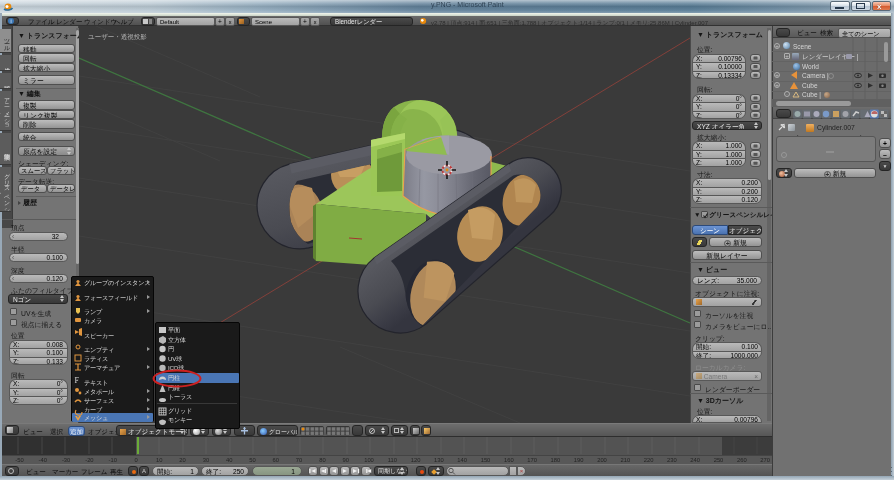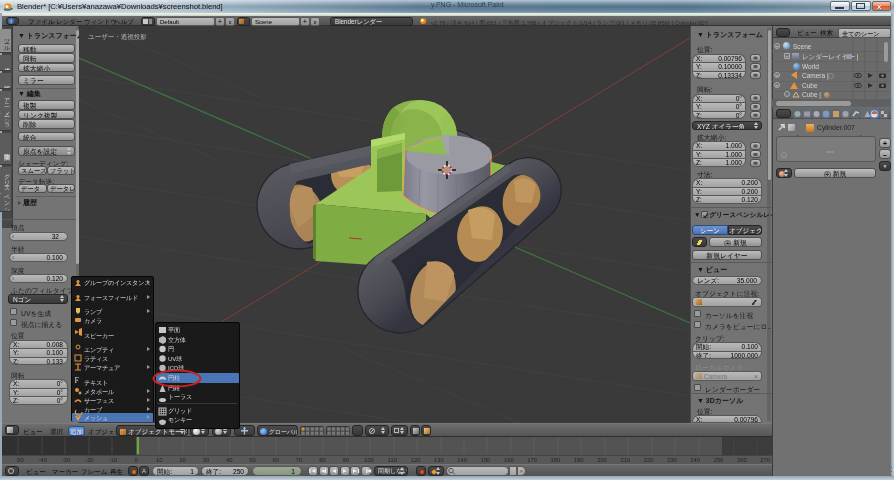--- a/index.html
+++ b/index.html
@@ -59,21 +59,20 @@
     <div class="ab" id="sideR"></div>
     <div class="ab" id="botB"></div>
 <div class="ab" id="titlebar"></div>
     <div class="ab" id="titleshade"></div>
     <div class="ab" style="left:431px;top:1px;font-size:7px;color:#1d2f40;filter:blur(0.6px);opacity:0.8;white-space:nowrap">y.PNG - Microsoft Paint</div>
 <svg class="ab" style="left:3px;top:2px" width="11" height="10" viewBox="0 0 11 10">
       <circle cx="5" cy="5" r="3.4" fill="#e8890c"></circle>
       <circle cx="4" cy="4.4" r="1.5" fill="#fff"></circle>
       <path d="M1,7 A5 3 0 0 0 9.5 6" stroke="#2b70a0" stroke-width="1.6" fill="none"></path>
     </svg>
-<div class="ab" id="titletxt">Blender* [C:¥Users¥anazawa¥Downloads¥screenshot.blend]</div>
 <div class="ab winbtn" style="left:830px;width:20px;background:linear-gradient(#fdfeff,#d9e2ea 45%,#b6c4d2 50%,#cfdae4)"></div>
 <div class="ab winbtn" style="left:851px;width:20px;background:linear-gradient(#fdfeff,#d9e2ea 45%,#b6c4d2 50%,#cfdae4)"></div>
 <div class="ab winbtn" style="left:872px;width:19px;background:linear-gradient(#f7c5b2,#e88d68 45%,#d4582e 50%,#e07a50)"></div>
 <div class="ab" style="left:835px;top:7px;width:9px;height:2px;background:#26374a"></div>
 <div class="ab" style="left:856px;top:3px;width:9px;height:6px;border:1px solid #26374a"></div>
 <div class="ab" style="left:877px;top:2px;font-size:8px;font-weight:bold;color:#fff;text-shadow:0 0 1px #5a1a00">x</div>
 <div class="ab" id="topstrip"></div>
 <div class="ab" id="infobar"></div>
 
 <div class="ab dark" style="left:6px;top:17px;width:13px;height:8px"></div>

